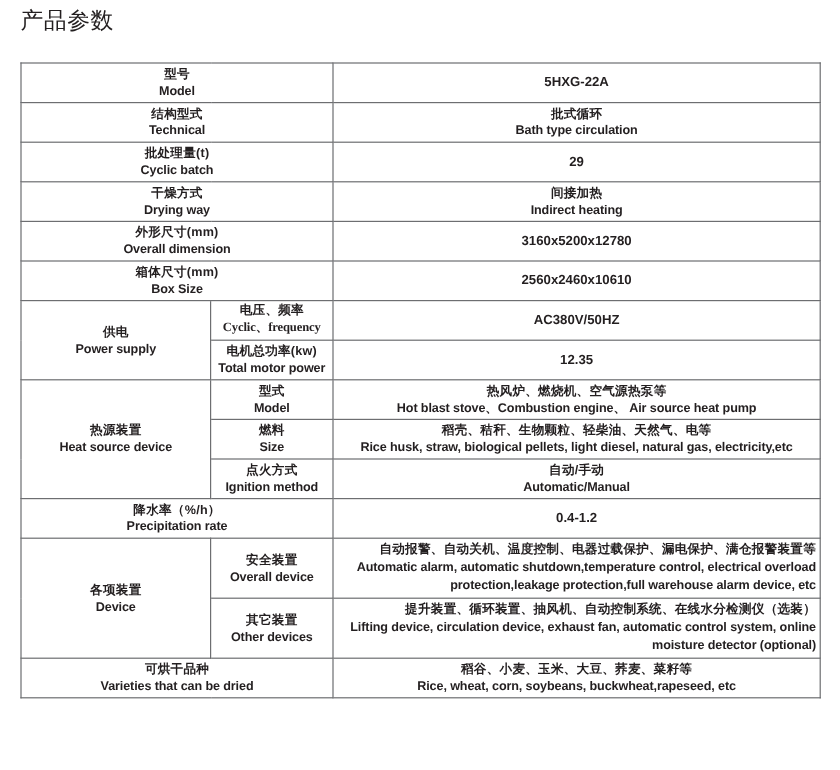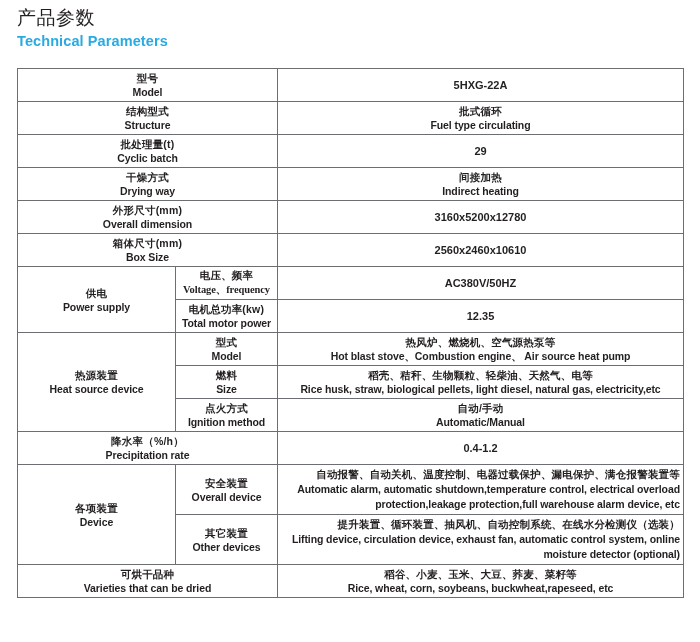--- a/index.html
+++ b/index.html
@@ -38,21 +38,21 @@
     color: #29abe2;
     line-height: 20px;
     letter-spacing: 0.1px;
     margin-top: 1px;
   }
 
   
   .tbl-wrap {
     position: absolute;
     left: 17px;
-    top: 68px;
+    top: 52px;
     width: 667px;
   }
   table.params {
     width: 667px;
     border-collapse: collapse;
     table-layout: fixed;
   }
   table.params td {
     border: 1px solid #6d6e71;
     padding: 2px 3px;
@@ -97,21 +97,20 @@
   .sub-col-hs { width: 135px; font-family: Liberation Serif, serif; }
   .sub-col-dv { width: 102px; }
 </style>
 </head>
 <body>
 
 <div class="page">
 
   <div class="heading">
     <div class="title-cn">产品参数</div>
-    <div class="title-en">Technical Parameters</div>
   </div>
 
   <div class="tbl-wrap">
     <table class="params">
       <colgroup>
         <col class="label-col">
         <col class="sub-col-dv">
         <col>
       </colgroup>
 
@@ -122,25 +121,25 @@
           <span class="en">Model</span>
         </td>
         <td>
           <span class="val-single">5HXG-22A</span>
         </td>
       </tr>
 
       <tr>
         <td colspan="2">
           <span class="cn">结构型式</span>
-          <span class="en">Structure</span>
+          <span class="en">Technical</span>
         </td>
         <td>
           <span class="cn">批式循环</span>
-          <span class="en">Fuel type circulating</span>
+          <span class="en">Bath type circulation</span>
         </td>
       </tr>
 
       <tr>
         <td colspan="2">
           <span class="cn">批处理量(t)</span>
           <span class="en">Cyclic batch</span>
         </td>
         <td>
           <span class="val-single">29</span>
@@ -178,21 +177,21 @@
         </td>
       </tr>
 
       <tr>
         <td rowspan="2">
           <span class="cn">供电</span>
           <span class="en">Power supply</span>
         </td>
         <td class="sub-col-hs">
           <span class="cn">电压、频率</span>
-          <span class="en">Voltage、frequency</span>
+          <span class="en">Cyclic、frequency</span>
         </td>
         <td>
           <span class="val-single">AC380V/50HZ</span>
         </td>
       </tr>
 
       <tr>
         <td>
           <span class="cn">电机总功率(kw)</span>
           <span class="en">Total motor power</span>

